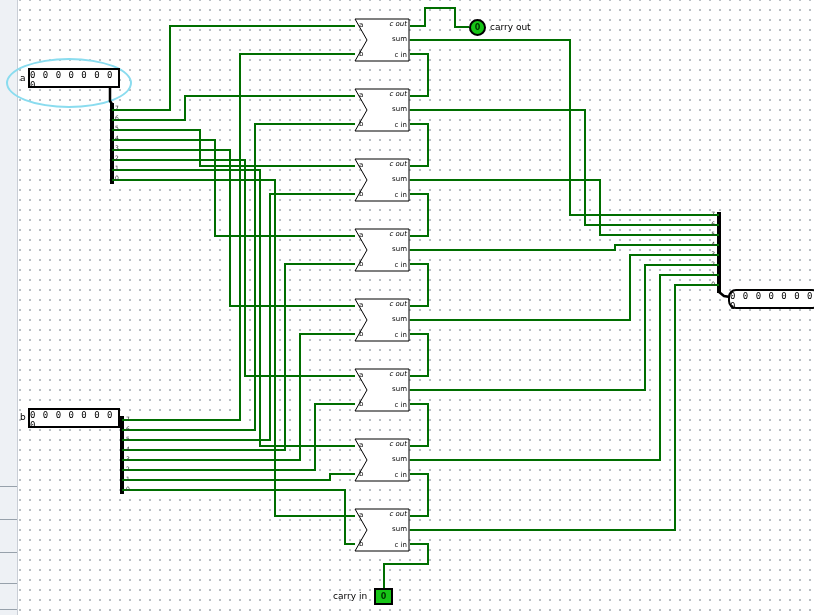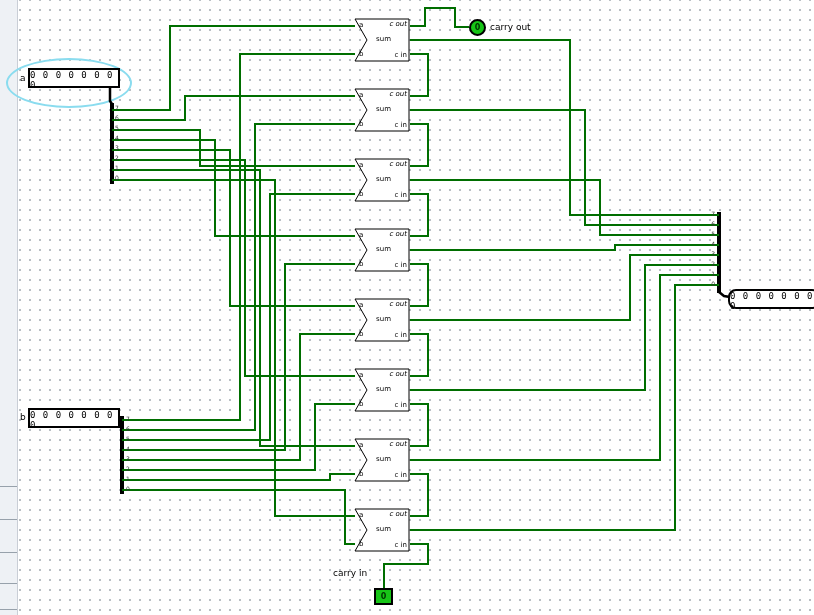--- a/index.html
+++ b/index.html
@@ -19,21 +19,21 @@
   .pinbox{position:absolute;width:88px;height:16px;border:2px solid #000;background:#fff;
     display:flex;justify-content:center;
     font:9px "DejaVu Sans Mono",monospace;letter-spacing:1px;color:#000;}
   .round{border-radius:8px;}
   .pinlabel{position:absolute;font:9px "DejaVu Sans",sans-serif;color:#000;text-align:right;}
   .adder{position:absolute;left:354px;width:56px;height:44px;font-size:7px;color:#000;}
   .adder svg{position:absolute;left:0;top:0;width:56px;height:44px;}
   .adder polygon{fill:#fff;stroke:#000;stroke-width:1;}
   .adder span{position:absolute;line-height:7px;}
   .pa{left:5px;top:4px;} .pb{left:5px;bottom:4px;}
-  .pco{right:3px;top:3px;font-style:italic;} .psum{right:19px;top:18px;} .pci{right:3px;bottom:3px;margin-left:12px;}
+  .pco{right:3px;top:3px;font-style:italic;} .psum{right:3px;top:18px;} .pci{right:3px;bottom:3px;margin-left:12px;}
   .led{position:absolute;left:469px;top:19px;width:13px;height:13px;border:2px solid #000;border-radius:50%;
     background:var(--on);display:flex;align-items:center;justify-content:center;font:bold 8px "DejaVu Sans",sans-serif;color:#003300;}
   .cibox{position:absolute;left:374px;top:588px;width:15px;height:13px;border:2px solid #000;
     background:var(--on);display:flex;align-items:center;justify-content:center;font:bold 8px "DejaVu Sans",sans-serif;color:#003300;}
   .bits{position:absolute;display:flex;flex-direction:column;font-size:6px;color:#333;}
   .bits span{height:10px;line-height:8px;}
   .bits.right{text-align:right;width:10px;}
 </style>
 </head>
 <body>
@@ -142,21 +142,21 @@
       <span>2</span>
       <span>1</span>
       <span>0</span>
   </div>
 
   <div class="led">
     <span>0</span>
   </div>
   <div class="pinlabel" style="left:490px;top:22px">carry out</div>
 
-  <div class="pinlabel" style="left:333px;top:568px">carry in</div>
+  <div class="pinlabel" style="left:333px;top:591px">carry in</div>
   <div class="cibox">
     <span>0</span>
   </div>
 
   <div class="adder" style="top:18px">
     <svg viewBox="0 0 56 44">
         <polygon points="1,1 55,1 55,43 1,43 13,22"></polygon>
       </svg>
     <span class="pa">a</span>
     <span class="pb">b</span>

